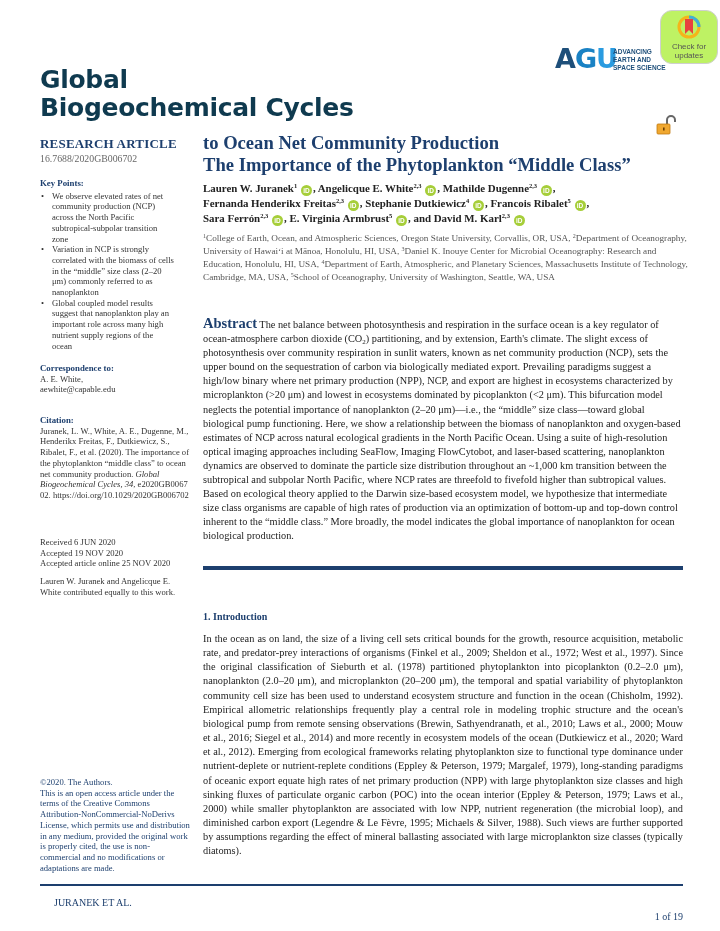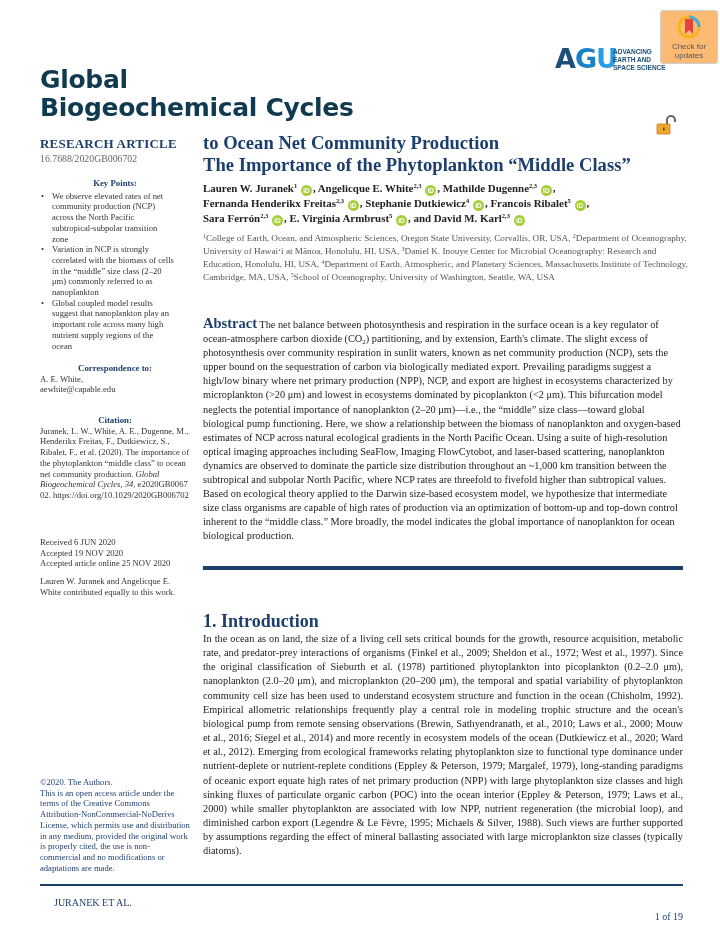--- a/index.html
+++ b/index.html
@@ -15,34 +15,34 @@
   .agu { left: 555px; top: 45px; width: 150px; height: 30px; }
   .agu-letters { position: absolute; left: 0; top: 0; font-family: "DejaVu Sans", "Liberation Sans", sans-serif;
                  font-weight: bold; font-size: 27px; line-height: 28px; letter-spacing: -1px; }
   .agu-letters .a { color: #1e4f7a; }
   .agu-letters .g { color: #1a82c4; }
   .agu-letters .u { color: #2a9be0; }
   .agu-tag { position: absolute; left: 58px; top: 3px; font-family: "Liberation Sans", sans-serif;
              font-weight: bold; font-size: 6.5px; line-height: 8px; color: #1e4f7a; }
 
   
-  .cfu { left: 660px; top: 10px; width: 56px; height: 52px; background: #fdba74; border: 1px solid #cfcfcf;
-         border-radius: 3px; text-align: center; }
+  .cfu { left: 660px; top: 10px; width: 56px; height: 52px; background: #bef264; border: 1px solid #cfcfcf;
+         border-radius: 12px; text-align: center; }
   .cfu svg { position: absolute; left: 16px; top: 3px; }
   .cfu-text { position: absolute; left: 0; top: 32px; width: 56px; font-family: "Liberation Sans", sans-serif;
               font-size: 8px; line-height: 8.5px; color: #555; }
 
   
   .lock { left: 656px; top: 114px; }
 
   
   .left-col { left: 40px; width: 150px; font-size: 8.6px; line-height: 10.7px; color: #333; }
   .research-article { left: 40px; top: 136px; font-size: 13px; font-weight: bold; color: #1d3f6e; letter-spacing: 0.2px; }
   .doi { left: 40px; top: 153px; font-size: 9.8px; color: #666; }
-  .label-blue { color: #1d3f6e; font-weight: bold; font-size: 8.8px; text-align: center; }
+  .label-blue { color: #1d3f6e; font-weight: bold; font-size: 8.8px; }
   .key-points { top: 178px; }
   .key-points ul { margin: 2px 0 0 0; padding: 0 0 0 12px; list-style: none; }
   .key-points li { position: relative; margin: 0 16px 0 0; }
   .key-points li::before { content: "•"; position: absolute; left: -11px; }
   .correspondence { top: 363px; }
   .citation { top: 415px; }
   .dates { top: 537px; }
   .contrib { top: 576px; }
   .license { top: 777px; color: #1d3f6e; }
 
@@ -54,21 +54,21 @@
            font-family: "Liberation Sans", sans-serif; font-size: 6.5px; line-height: 11px; text-align: center;
            vertical-align: -1px; font-weight: bold; margin: 0 1px; }
   .affil { left: 203px; top: 232px; width: 490px; font-size: 9.2px; line-height: 13px; color: #555; }
   .affil sup { font-size: 6px; vertical-align: 3px; line-height: 0; }
 
   .abstract { left: 203px; top: 316px; width: 480px; font-size: 10.3px; line-height: 14.1px; color: #222; }
   .abstract .abs-head { font-size: 14.5px; font-weight: bold; color: #1d3f6e; }
   .abstract sub { font-size: 7px; vertical-align: -2px; line-height: 0; }
 
   .rule-thick { left: 203px; top: 566px; width: 480px; height: 4px; background: #1d3f6e; }
-  .section-head { left: 203px; top: 611px; font-size: 18px; font-weight: bold; color: #1d3f6e; }
+  .section-head { left: 203px; top: 611px; font-size: 10px; font-weight: bold; color: #1d3f6e; }
   .intro { left: 203px; top: 632px; width: 480px; font-size: 10.3px; line-height: 14.15px; color: #222; text-align: justify; }
 
   .rule-bottom { left: 40px; top: 884px; width: 643px; height: 2px; background: #1d3f6e; }
   .footer-left { left: 54px; top: 897px; font-size: 10px; color: #1d3f6e; }
   .footer-right { left: 600px; top: 897px; width: 83px; text-align: right; font-size: 10px; color: #1d3f6e; margin-top: 14px; }
 </style>
 </head>
 <body>
 
 <div class="abs journal-title">

